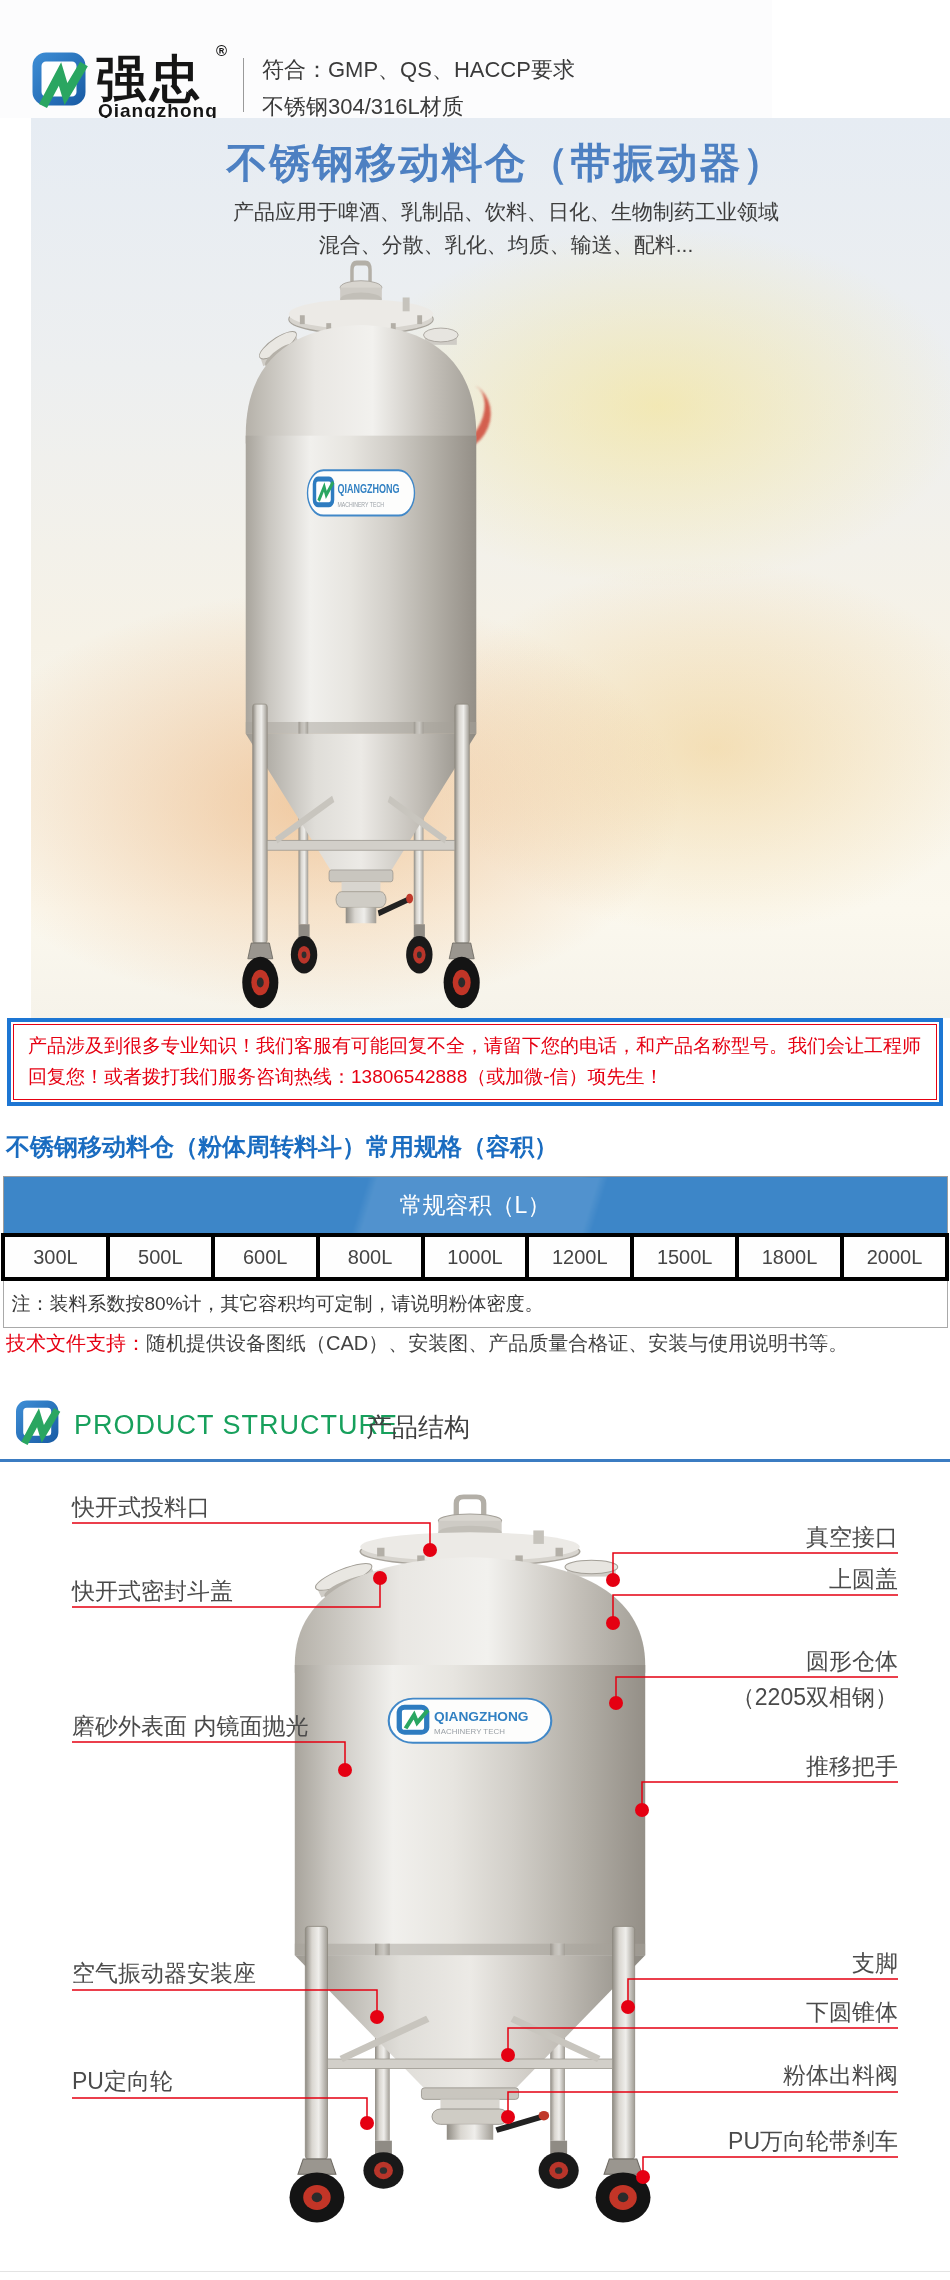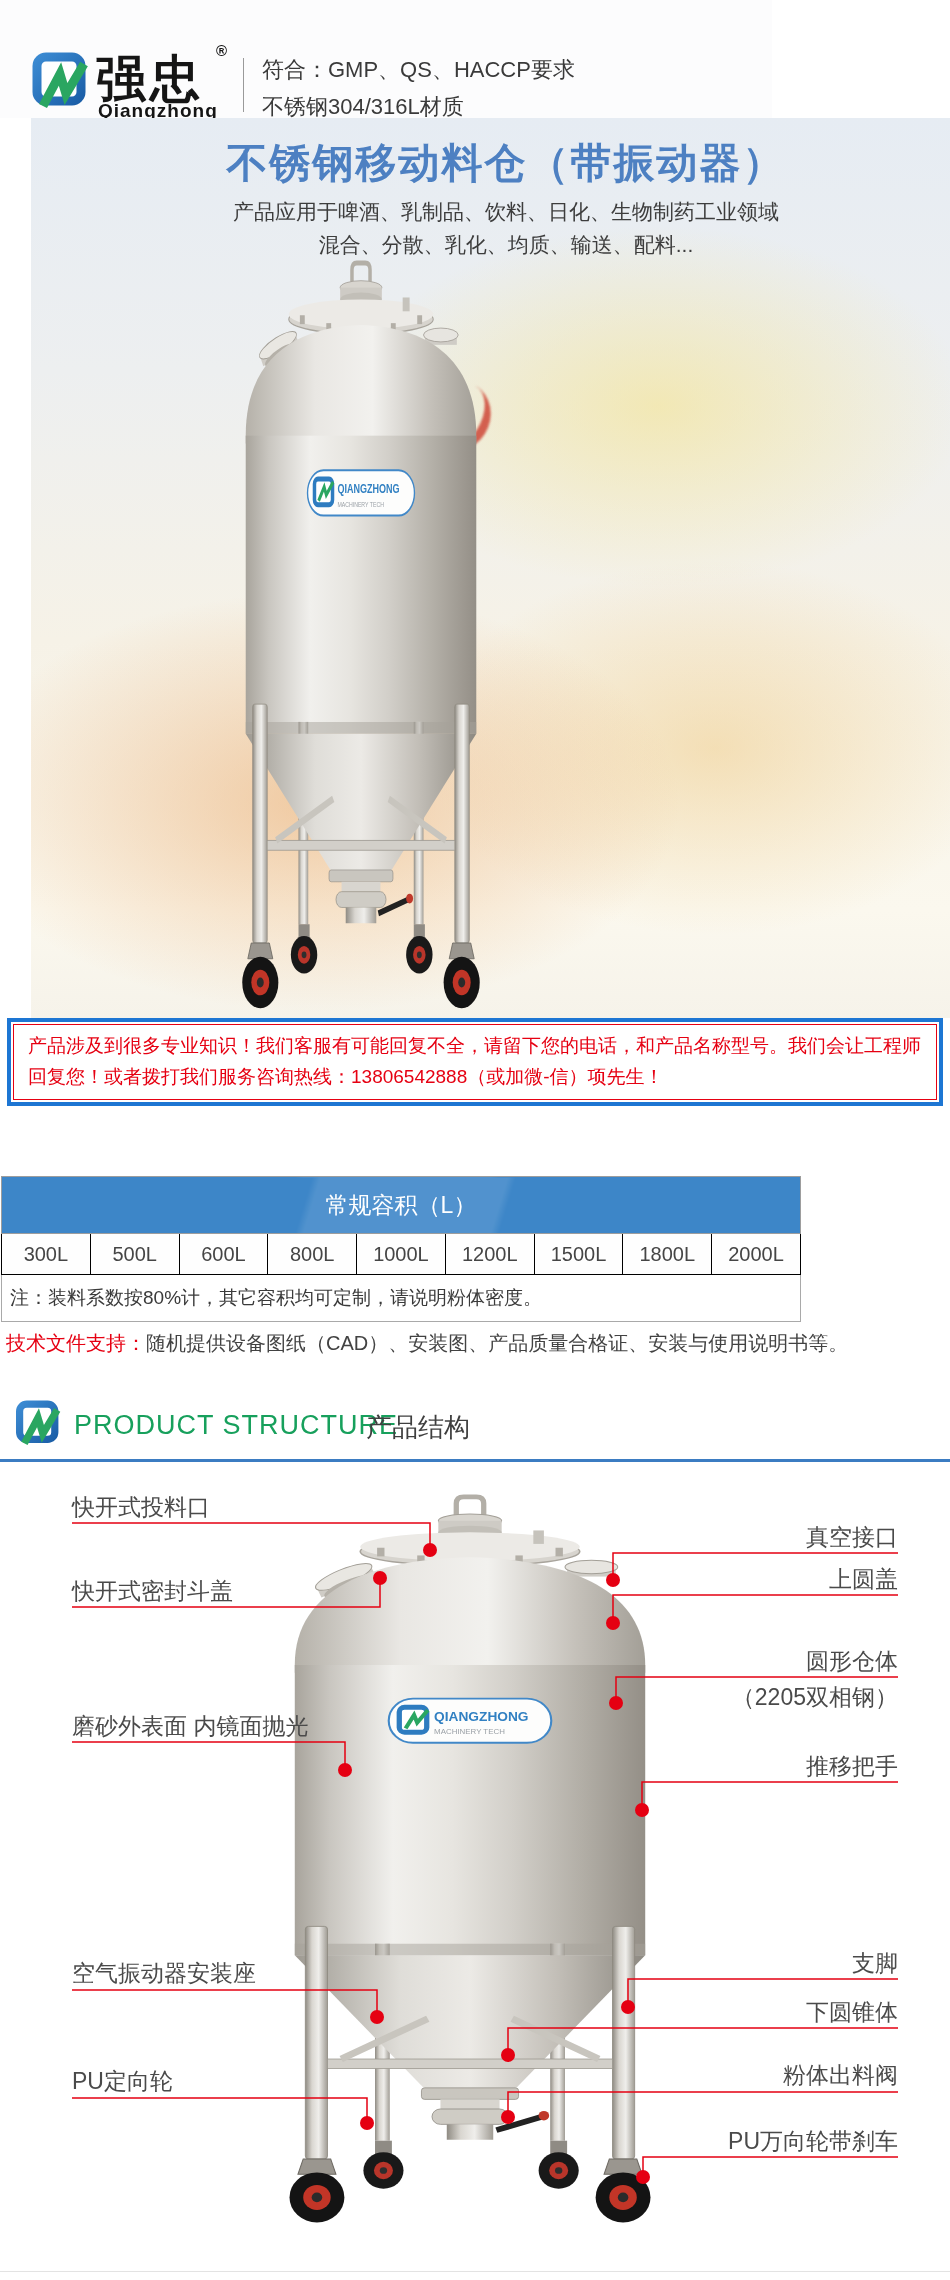--- a/index.html
+++ b/index.html
@@ -32,25 +32,25 @@
   .tank1{position:absolute;left:205px;top:140px;width:250px;height:760px;}
 
   
   .notice{position:absolute;left:7px;top:1018px;width:936px;height:88px;background:#fff;
       border:4px solid #1d76d3;box-sizing:border-box;}
   .notice-inner{position:absolute;left:2px;top:2px;right:2px;bottom:2px;border:1px solid #e60012;
       padding:5px 14px;box-sizing:border-box;font-size:19px;line-height:31px;color:#e60012;}
 
   
   .spec-heading{position:absolute;left:6px;top:1131px;font-size:24px;font-weight:bold;color:#1a6cc0;}
-  .cap-table{position:absolute;left:1px;top:1176px;width:800px;border-collapse:collapse;table-layout:fixed;padding-left:12px;}
+  .cap-table{position:absolute;left:1px;top:1176px;width:948px;border-collapse:collapse;table-layout:fixed;padding-left:12px;}
   .cap-table th{height:54px;background:#3d86c8;
       background-image:linear-gradient(107deg, rgba(255,255,255,0) 38%, rgba(255,255,255,.10) 39%, rgba(255,255,255,.10) 62%, rgba(255,255,255,0) 63%);
       color:#fff;font-size:23px;font-weight:normal;border:1px solid #9d9d9d;}
-  .cap-table td.cap{height:38px;border:1px solid #000000;text-align:center;font-size:20px;color:#454545;background:#fefefe;}
+  .cap-table td.cap{height:38px;border:4px solid #000000;text-align:center;font-size:20px;color:#454545;background:#fefefe;}
   .cap-table td.note{height:46px;border:1px solid #a9a9a9;font-size:19px;color:#3a3a3a;padding:0 8px;background:#fff;}
   .support-line{position:absolute;left:6px;top:1330px;font-size:20px;color:#424242;}
   .support-label{color:#e60012;}
 
   
   .ps-head{position:absolute;left:0;top:1396px;width:950px;height:64px;background:#fff;}
   .ps-icon{position:absolute;left:14px;top:4px;width:48px;height:50px;}
   .ps-en{position:absolute;left:74px;top:14px;font-size:27px;color:#17a05c;letter-spacing:1px;}
   .ps-cn{position:absolute;left:366px;top:14px;font-size:26px;color:#3f3f3f;}
   .ps-divider{position:absolute;left:0;top:1459px;width:950px;height:3px;background:#3b7cc2;}
@@ -190,20 +190,21 @@
     <div class="red-swoosh"></div>
     <svg class="tank1" viewBox="0 0 360 770" preserveAspectRatio="none">
       <use href="#tank-shape"></use>
     </svg>
   </div>
 
   <div class="notice">
     <div class="notice-inner">产品涉及到很多专业知识！我们客服有可能回复不全，请留下您的电话，和产品名称型号。我们会让工程师回复您！或者拨打我们服务咨询热线：13806542888（或加微-信）项先生！</div>
   </div>
 
+  <div class="spec-heading">不锈钢移动料仓（粉体周转料斗）常用规格（容积）</div>
   <table class="cap-table">
     <tbody>
         <tr>
       <th colspan="9">常规容积（L）</th>
     </tr>
     <tr>
       <td class="cap">300L</td>
       <td class="cap">500L</td>
       <td class="cap">600L</td>
       <td class="cap">800L</td>

